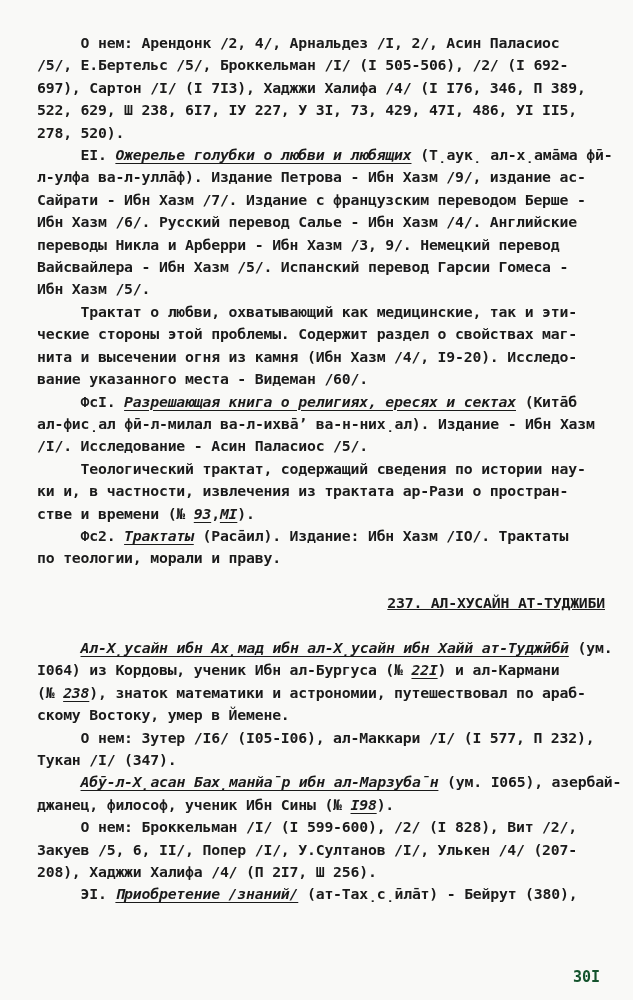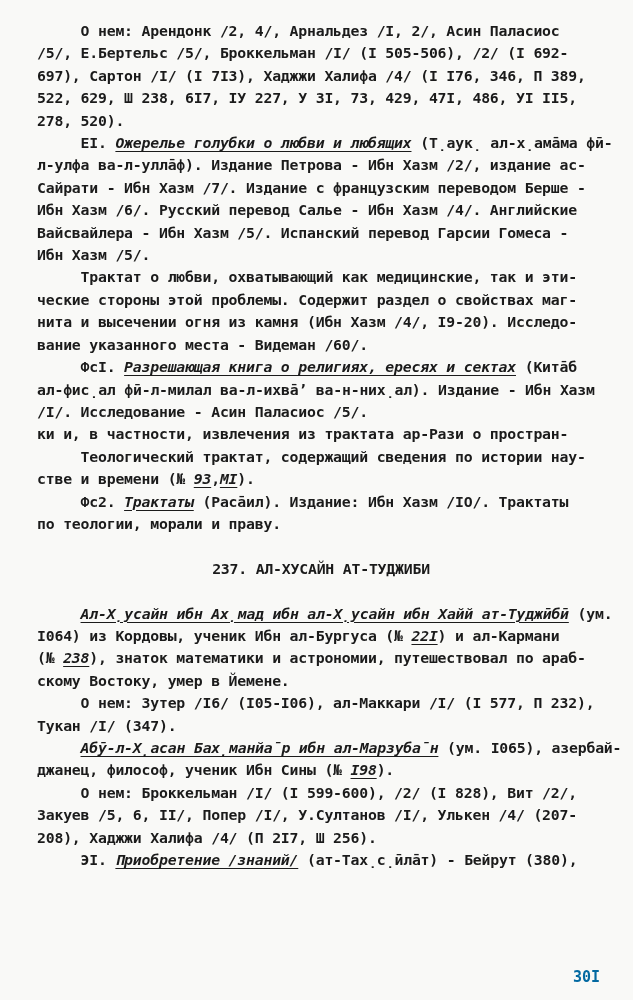--- a/index.html
+++ b/index.html
@@ -4,84 +4,86 @@
 <style>
   html,body{margin:0;padding:0;}
   body{
     width:633px;height:1000px;
     background:#f9f9f7;
     position:relative;overflow:hidden;
     font-family:"DejaVu Sans Mono", monospace;
   }
   .page{
     position:absolute;inset:0;
-    padding:20px 28px 0 37px;
+    padding:32px 28px 0 37px;
     font-size:14.8px;
     line-height:22.4px;
     font-weight:bold;
     color:#1b1b1b;
     letter-spacing:-0.2px;
   }
   .para{margin:0;}
   .line{white-space:pre;}
   .heading{
-    text-align:center;
+    text-align:right;
     margin:22.4px 0;
     white-space:pre;
+    text-decoration:underline;
   }
   .u{
     text-decoration:underline;
     text-underline-offset:3px;
     text-decoration-thickness:1.4px;
     font-style:italic;
   }
   .page-number{
     position:absolute;
     top:966px;
     right:33px;
     font-size:15px;
     line-height:22.4px;
     font-weight:bold;
-    color:#0369a1;
+    color:#14532d;
   }
 </style>
 </head>
 <body>
 
 <div class="page">
   <div>
       <div class="para">
         <div class="line"><span class="seg">     О нем: Арендонк /2, 4/, Арнальдез /І, 2/, Асин Паласиос</span></div>
         <div class="line"><span class="seg">/5/, Е.Бертельс /5/, Броккельман /І/ (І 505-506), /2/ (І 692-</span></div>
         <div class="line"><span class="seg">697), Сартон /І/ (І 7І3), Хаджжи Халифа /4/ (І І76, 346, П 389,</span></div>
         <div class="line"><span class="seg">522, 629, Ш 238, 6І7, ІУ 227, У 3І, 73, 429, 47І, 486, УІ ІІ5,</span></div>
         <div class="line"><span class="seg">278, 520).</span></div>
       </div>
       <div class="para">
         <div class="line"><span class="seg">     ЕІ. </span><span class="seg u">Ожерелье голубки о любви и любящих</span><span class="seg"> (Т̣аук̣ ал-х̣ама̄ма фӣ-</span></div>
-        <div class="line"><span class="seg">л-улфа ва-л-улла̄ф). Издание Петрова - Ибн Хазм /2/, издание ас-</span></div>
+        <div class="line"><span class="seg">л-улфа ва-л-улла̄ф). Издание Петрова - Ибн Хазм /9/, издание ас-</span></div>
         <div class="line"><span class="seg">Сайрати - Ибн Хазм /7/. Издание с французским переводом Берше -</span></div>
         <div class="line"><span class="seg">Ибн Хазм /6/. Русский перевод Салье - Ибн Хазм /4/. Английские</span></div>
+        <div class="line"><span class="seg">переводы Никла и Арберри - Ибн Хазм /3, 9/. Немецкий перевод</span></div>
         <div class="line"><span class="seg">Вайсвайлера - Ибн Хазм /5/. Испанский перевод Гарсии Гомеса -</span></div>
         <div class="line"><span class="seg">Ибн Хазм /5/.</span></div>
       </div>
       <div class="para">
         <div class="line"><span class="seg">     Трактат о любви, охватывающий как медицинские, так и эти-</span></div>
         <div class="line"><span class="seg">ческие стороны этой проблемы. Содержит раздел о свойствах маг-</span></div>
         <div class="line"><span class="seg">нита и высечении огня из камня (Ибн Хазм /4/, І9-20). Исследо-</span></div>
         <div class="line"><span class="seg">вание указанного места - Видеман /60/.</span></div>
       </div>
       <div class="para">
         <div class="line"><span class="seg">     ФсІ. </span><span class="seg u">Разрешающая книга о религиях, ересях и сектах</span><span class="seg"> (Кита̄б</span></div>
         <div class="line"><span class="seg">ал-фис̣ал фӣ-л-милал ва-л-ихва̄’ ва-н-них̣ал). Издание - Ибн Хазм</span></div>
         <div class="line"><span class="seg">/І/. Исследование - Асин Паласиос /5/.</span></div>
       </div>
       <div class="para">
+        <div class="line"><span class="seg">     Теологический трактат, содержащий сведения по истории нау-</span></div>
         <div class="line"><span class="seg">ки и, в частности, извлечения из трактата ар-Рази о простран-</span></div>
-        <div class="line"><span class="seg">     Теологический трактат, содержащий сведения по истории нау-</span></div>
         <div class="line"><span class="seg">стве и времени (№ </span><span class="seg u">93</span><span class="seg">,</span><span class="seg u">МІ</span><span class="seg">).</span></div>
       </div>
       <div class="para">
         <div class="line"><span class="seg">     Фс2. </span><span class="seg u">Трактаты</span><span class="seg"> (Раса̄ил). Издание: Ибн Хазм /ІО/. Трактаты</span></div>
         <div class="line"><span class="seg">по теологии, морали и праву.</span></div>
       </div>
       <div class="heading">237. АЛ-ХУСАЙН АТ-ТУДЖИБИ</div>
       <div class="para">
         <div class="line"><span class="seg">     </span><span class="seg u">Ал-Х̣усайн ибн Ах̣мад ибн ал-Х̣усайн ибн Хайй ат-Туджӣбӣ</span><span class="seg"> (ум.</span></div>
         <div class="line"><span class="seg">І064) из Кордовы, ученик Ибн ал-Бургуса (№ </span><span class="seg u">22І</span><span class="seg">) и ал-Кармани</span></div>

